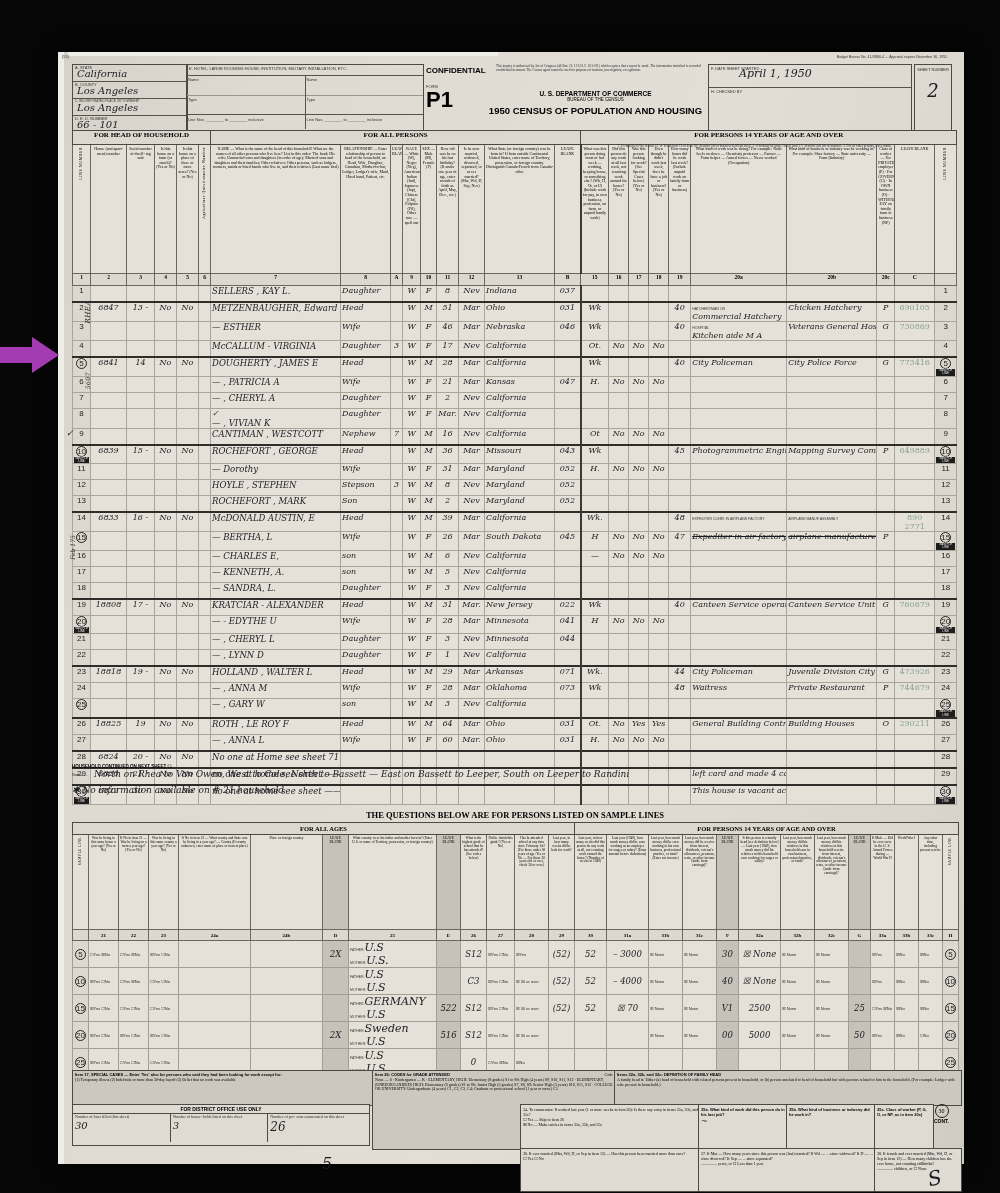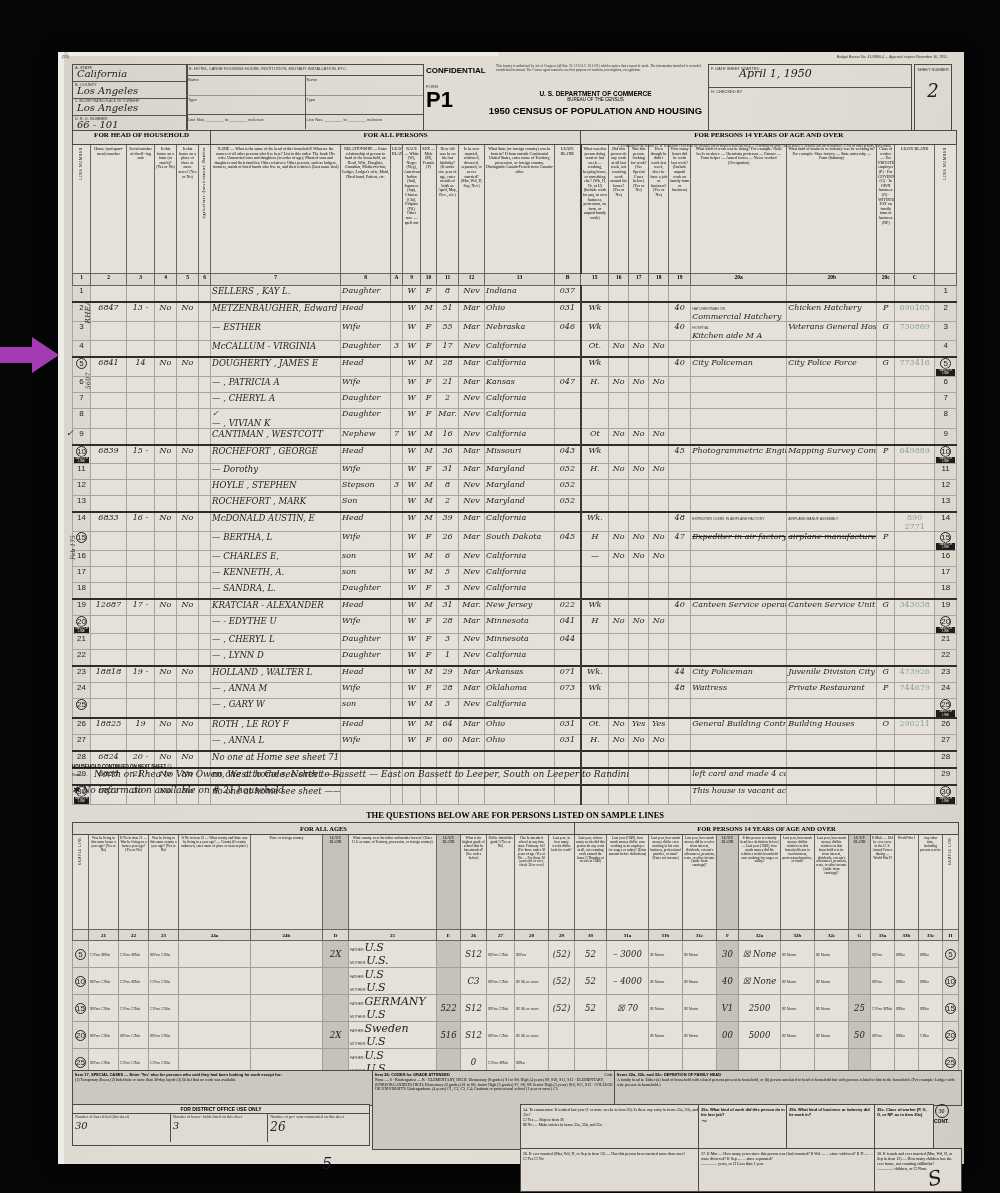--- a/index.html
+++ b/index.html
@@ -303,21 +303,21 @@
             <td class="hw c"></td>
             <td class="hw c"></td>
             <td class="hw c"></td>
             <td class="hw name ovf">
               <span class="hwv">—   ESTHER</span>
             </td>
             <td class="hw"><span>Wife</span></td>
             <td class="hw c"></td>
             <td class="hw c"><span>W</span></td>
             <td class="hw c"><span>F</span></td>
-            <td class="hw c"><span>55</span></td>
+            <td class="hw c"><span>46</span></td>
             <td class="hw c"><span>Mar</span></td>
             <td class="hw"><span>Nebraska</span></td>
             <td class="hw c"><span>046</span></td>
             <td class="hw c hvy"><span>Wk</span></td>
             <td class="hw c"></td>
             <td class="hw c"></td>
             <td class="hw c"></td>
             <td class="hw c"><span>40</span></td>
             <td class="occ ovf"><span class="typed">HOSPITAL</span><span class="hw hwv">Kitchen aide M A</span></td>
             <td class="occ">
@@ -767,21 +767,21 @@
             <td class="hw c"></td>
             <td class="hw c"></td>
             <td class="occ ovf"></td>
             <td class="occ"></td>
             <td class="hw c"></td>
             <td class="green c"></td>
             <td class="ln"><span>18</span></td>
           </tr>
           <tr class="hh">
             <td class="ln"><span>19</span></td>
-            <td class="hw c"><span>12687</span></td>
+            <td class="hw c"><span>18808</span></td>
             <td class="hw c"><span>17 -</span></td>
             <td class="hw c"><span>No</span></td>
             <td class="hw c"><span>No</span></td>
             <td class="hw c"></td>
             <td class="hw name ovf">
               <span class="hwv">KRATCIAR - ALEXANDER</span>
             </td>
             <td class="hw"><span>Head</span></td>
             <td class="hw c"></td>
             <td class="hw c"><span>W</span></td>
@@ -795,21 +795,21 @@
             <td class="hw c"></td>
             <td class="hw c"></td>
             <td class="hw c"><span>40</span></td>
             <td class="occ ovf">
               <span class="hw hwv">Canteen Service operator</span>
             </td>
             <td class="occ">
               <span class="hw hwv">Canteen Service Unit</span>
             </td>
             <td class="hw c"><span>G</span></td>
-            <td class="green c"><span>343038</span></td>
+            <td class="green c"><span>760679</span></td>
             <td class="ln"><span>19</span></td>
           </tr>
           <tr>
             <td class="ln"><span class="circle">20</span><span class="chip">SAM PLE LINE</span></td>
             <td class="hw c"></td>
             <td class="hw c"></td>
             <td class="hw c"></td>
             <td class="hw c"></td>
             <td class="hw c"></td>
             <td class="hw name ovf">

